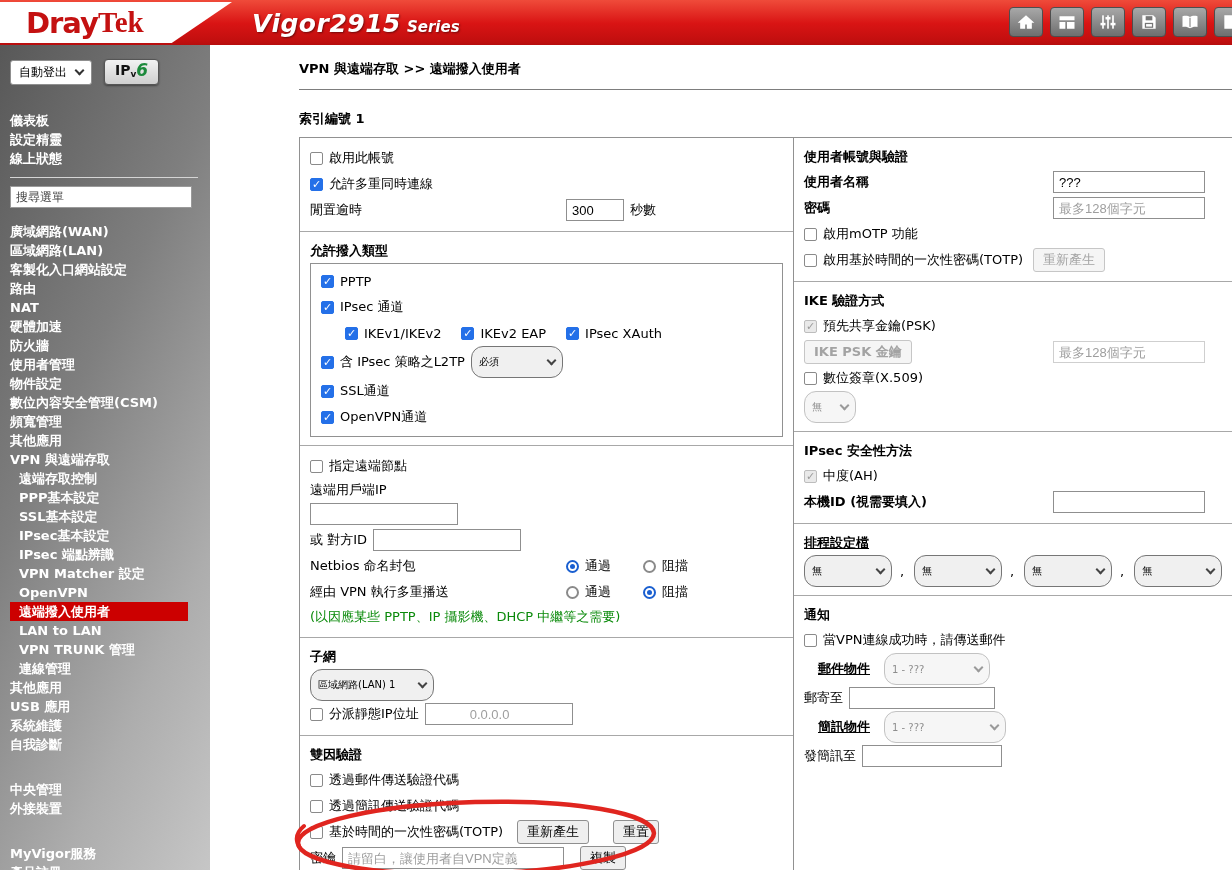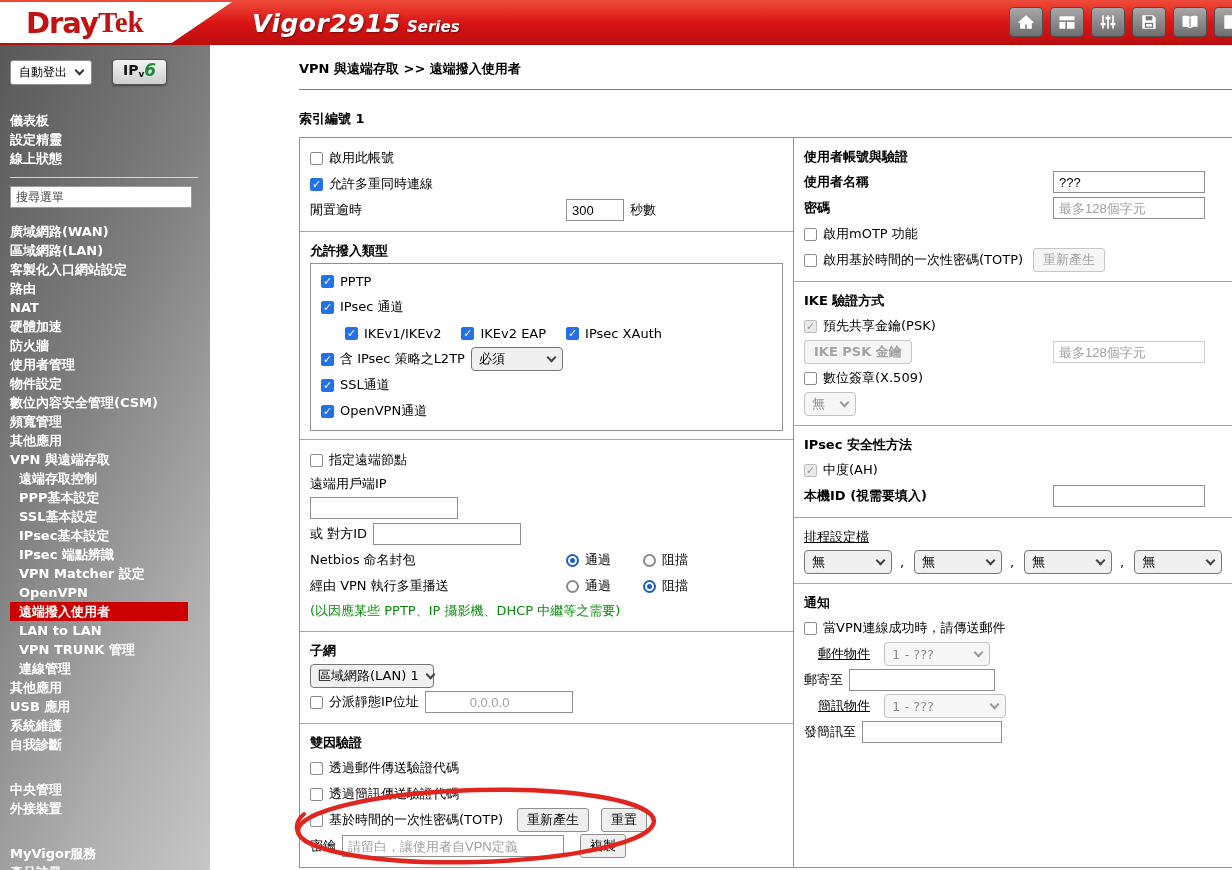--- a/index.html
+++ b/index.html
@@ -19,21 +19,21 @@
   .model .mser  { font-size:15px; font-weight:700; margin-left:6px; }
   .hicons { position:absolute; right:-16px; top:7px; display:flex; gap:7px; }
   .hicon { width:34px; height:30px; border-radius:4px; border:1px solid #4e4e4e;
     background:linear-gradient(180deg,#a8a8a8,#6e6e6e); display:flex; align-items:center; justify-content:center; }
   .hicon svg { display:block; }
 
   
   .side { position:absolute; top:45px; left:0; width:210px; height:825px;
     background:linear-gradient(115deg,#585858 0%,#7f7f7f 40%,#adadad 75%,#c6c6c6 100%);
     color:#fff; font-weight:bold; }
-  .side-controls { display:flex; align-items:center; gap:20px; padding:14px 0 0 10px; }
+  .side-controls { display:flex; align-items:center; gap:12px; padding:14px 0 0 10px; }
   .logout-sel { display:inline-flex; align-items:center; background:#fff; color:#000;
     border:1px solid #8f8f8f; border-radius:3px; height:25px; padding:0 8px; font-size:12px; font-weight:normal; }
   .ipv6-btn { display:inline-flex; align-items:flex-start; background:linear-gradient(180deg,#f2f2f2,#cfcfcf);
     border:1px solid #555; border-radius:4px; height:26px; padding:2px 10px; box-shadow:0 1px 2px rgba(0,0,0,.4); }
   .ipv6-btn .ip { color:#111; font-weight:800; font-size:14px; }
   .ipv6-btn .v { color:#111; font-size:9px; margin-top:7px; font-weight:700; }
   .ipv6-btn .six { color:#1d8a3c; font-style:italic; font-weight:800; font-size:17px; margin-top:-2px; }
   .top-links { margin:26px 0 0 10px; }
   .side-item { font-size:13px; line-height:19px; cursor:pointer; white-space:nowrap; }
   .side-div { border-top:1px solid #d5d5d5; margin:9px 12px 8px 10px; }
@@ -78,26 +78,26 @@
   .radio.sel::after { content:""; position:absolute; left:2px; top:2px; width:5px; height:5px; border-radius:50%; background:#1a5fd0; }
   .rlbl { margin-right:26px; }
 
   
   input.txt { height:22px; border:1px solid #8f8f8f; font-size:13px; padding:0 5px; color:#000; background:#fff; }
   input.txt::placeholder { color:#9e9e9e; opacity:1; }
   input.txt.dis { border-color:#cfcfcf; }
   .btn { display:inline-block; font-size:13px; padding:2px 9px; background:#efefef; border:1px solid #8f8f8f; border-radius:3px; color:#000; white-space:nowrap; }
   .btn.dis { color:#a3a3a3; border-color:#c6c6c6; background:#f5f5f5; }
   .fsel { display:inline-flex; align-items:center; justify-content:space-between; border:1px solid #767676;
-    border-radius:4px; background:#f0f0f0; height:24px; padding:0 7px; font-size:13px; color:#000; white-space:nowrap; }
+    border-radius:12px; background:#f0f0f0; height:32px; padding:0 7px; font-size:10px; color:#000; white-space:nowrap; }
   .fsel .chev { width:7px; height:7px; border-right:2px solid #444; border-bottom:2px solid #444; transform:rotate(45deg); margin:-3px 0 0 8px; flex:0 0 7px; }
   .fsel.dis { color:#8d8d8d; border-color:#c2c2c2; background:#f6f6f6; }
   .fsel.dis .chev { border-color:#9a9a9a; }
   .green { color:#0a8a0a; line-height:24px; }
-  .lnk { font-weight:normal; text-decoration:underline; white-space:nowrap;text-align:center; }
+  .lnk { font-weight:bold; text-decoration:underline; white-space:nowrap;text-align:center; }
   .comma { margin:0 4px 0 2px; }
 
   
   .sec-2fa { position:relative; }
   .annot { position:absolute; left:-10px; top:60px; width:380px; height:86px; pointer-events:none; }
 </style>
 </head>
 <body>
 
 <div class="hdr">
@@ -331,21 +331,21 @@
             <span>透過郵件傳送驗證代碼</span>
           </div>
         <div class="crow">
             <span class="cb"></span>
             <span>透過簡訊傳送驗證代碼</span>
           </div>
         <div class="crow">
           <span class="cb"></span>
             <span>基於時間的一次性密碼(TOTP)</span>
           <span class="btn" style="margin-left:8px">重新產生</span>
-          <span class="btn" style="margin-left:6px">重置</span>
+          <span class="btn" style="margin-left:18px">重置</span>
         </div>
         <div class="crow">
           <span>密鑰</span>
           <input class="txt" style="width: 222px;" placeholder="請留白，讓使用者自VPN定義">
           <span class="btn" style="margin-left:10px">複製</span>
         </div>
         <svg class="annot" viewBox="0 0 380 86">
           <ellipse cx="186" cy="42" rx="178" ry="36" fill="none" stroke="#e0251f" stroke-width="4.5" stroke-linecap="round" transform="rotate(-1.6 186 42)"></ellipse>
           <path d="M10 52 Q 2 40 14 30" fill="none" stroke="#e0251f" stroke-width="4" stroke-linecap="round"></path>
         </svg>

